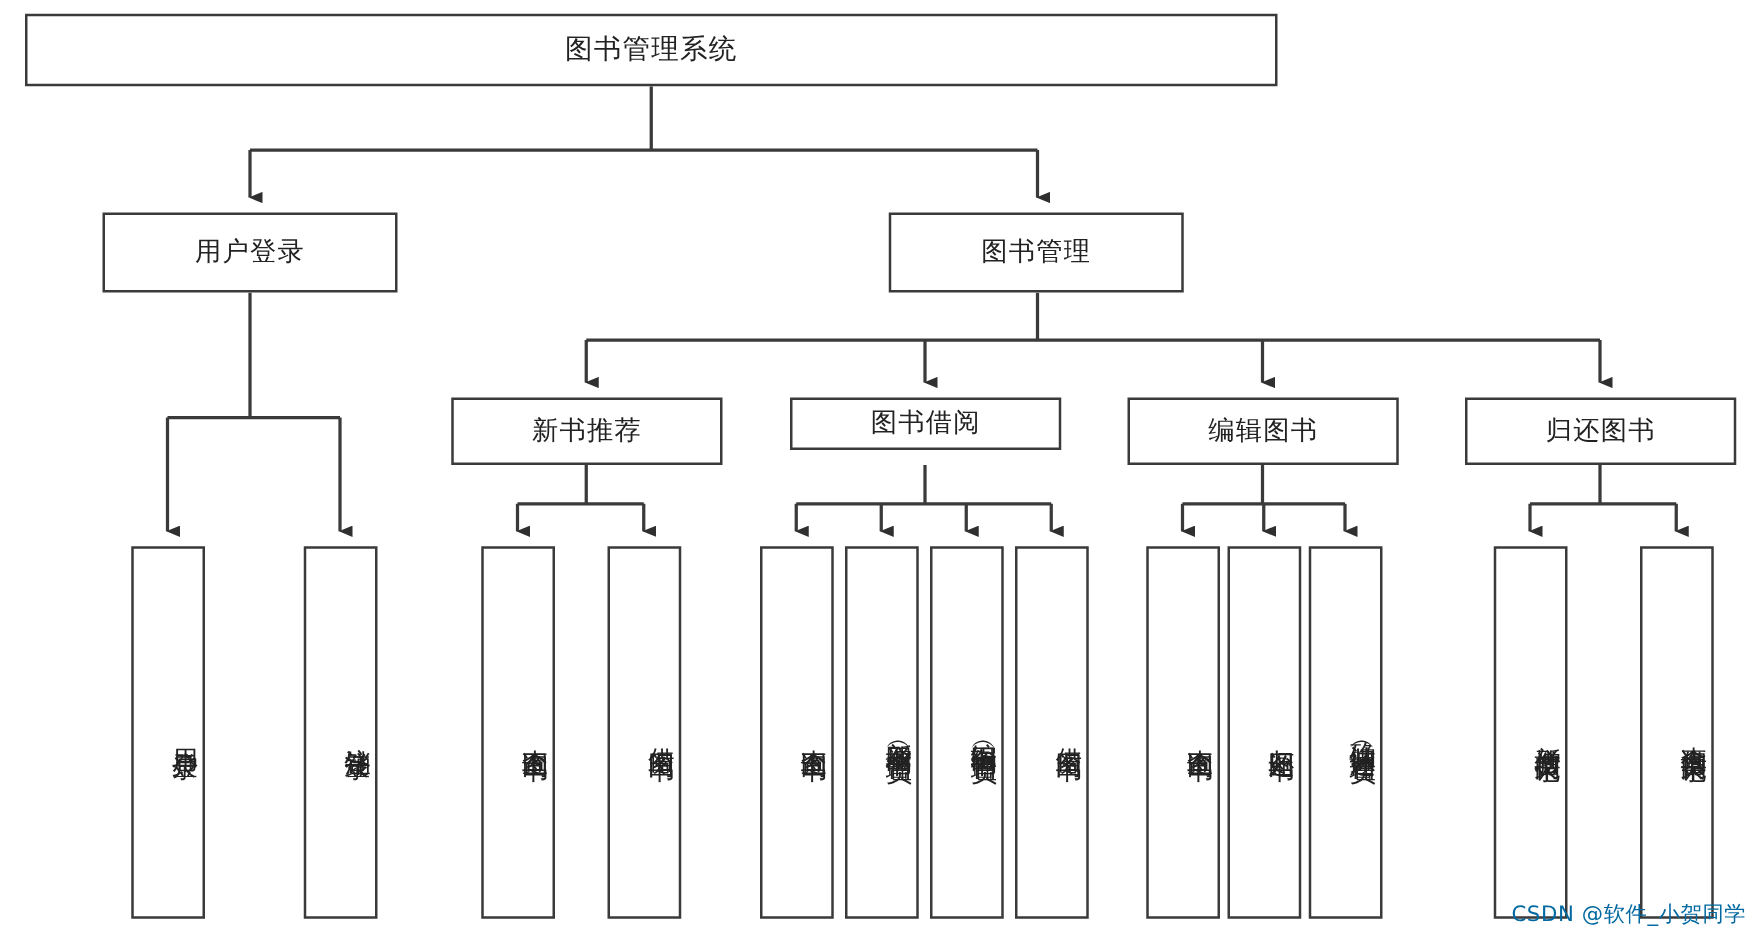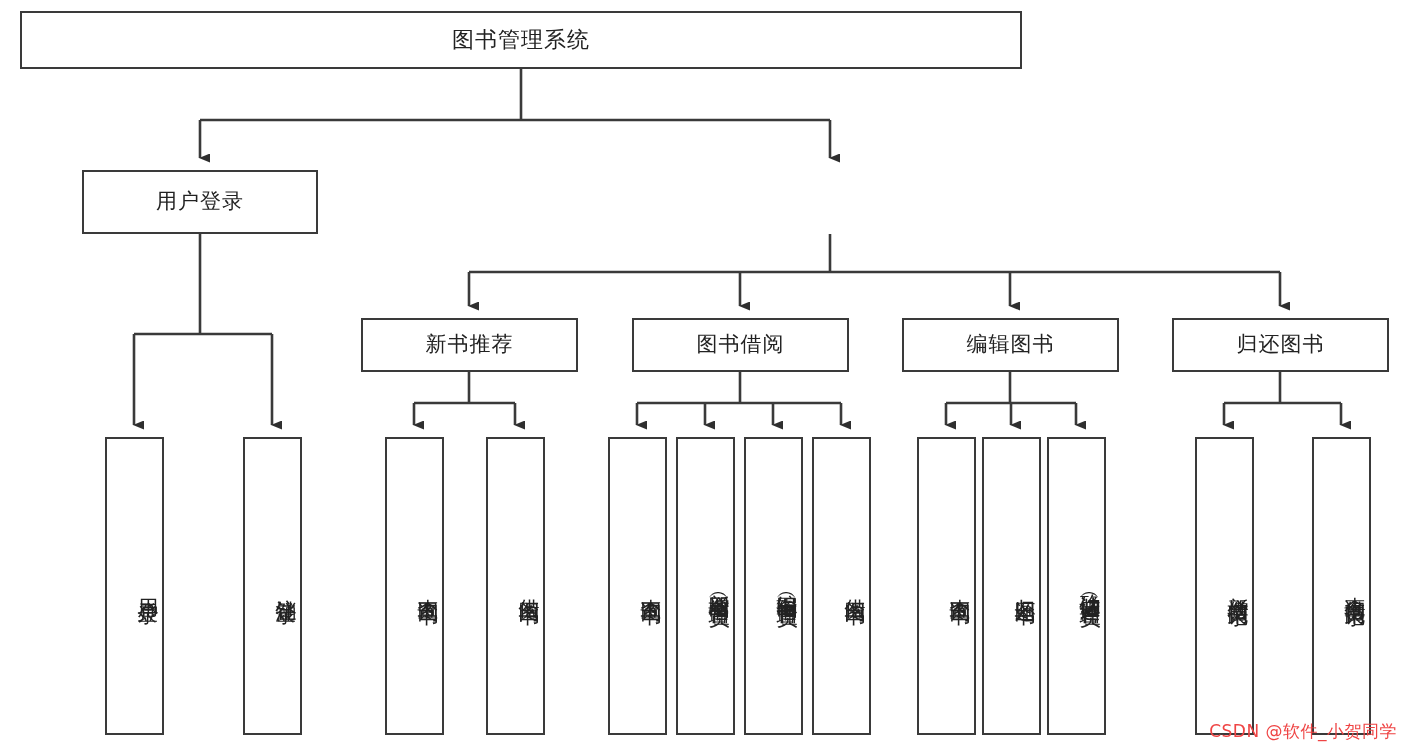--- a/index.html
+++ b/index.html
@@ -59,21 +59,21 @@
     text-align: left;
   }
   .root-node {
     font-size: 22px;
   }
   .watermark {
     position: absolute;
     right: 8px;
     bottom: 4px;
     font-size: 17px;
-    color: #ef4444;
+    color: #0369a1;
     letter-spacing: 0.5px;
     white-space: nowrap;
     z-index: 3;
   }
 </style>
 </head>
 <body>
 
 <div id="canvas">
 
@@ -127,25 +127,28 @@
     </g>
   </svg>
 
   <div class="node node-h root-node" style="left:20px; top:11px; width:1002px; height:58px;">
     <span>图书管理系统</span>
   </div>
 
   <div class="node node-h" style="left:82px; top:170px; width:236px; height:64px;">
     <span>用户登录</span>
   </div>
+  <div class="node node-h" style="left:711px; top:170px; width:236px; height:64px;">
+    <span>图书管理</span>
+  </div>
 
   <div class="node node-h" style="left:361px; top:318px; width:217px; height:54px;">
     <span>新书推荐</span>
   </div>
-  <div class="node node-h" style="left:632px; top:318px; width:217px; height:54px;">
+  <div class="node node-h" style="left:632px; top:318px; width:217px; height:42px;">
     <span>图书借阅</span>
   </div>
   <div class="node node-h" style="left:902px; top:318px; width:217px; height:54px;">
     <span>编辑图书</span>
   </div>
   <div class="node node-h" style="left:1172px; top:318px; width:217px; height:54px;">
     <span>归还图书</span>
   </div>
 
   <div class="node node-v" style="left:105px; top:437px; width:59px; height:298px;">

